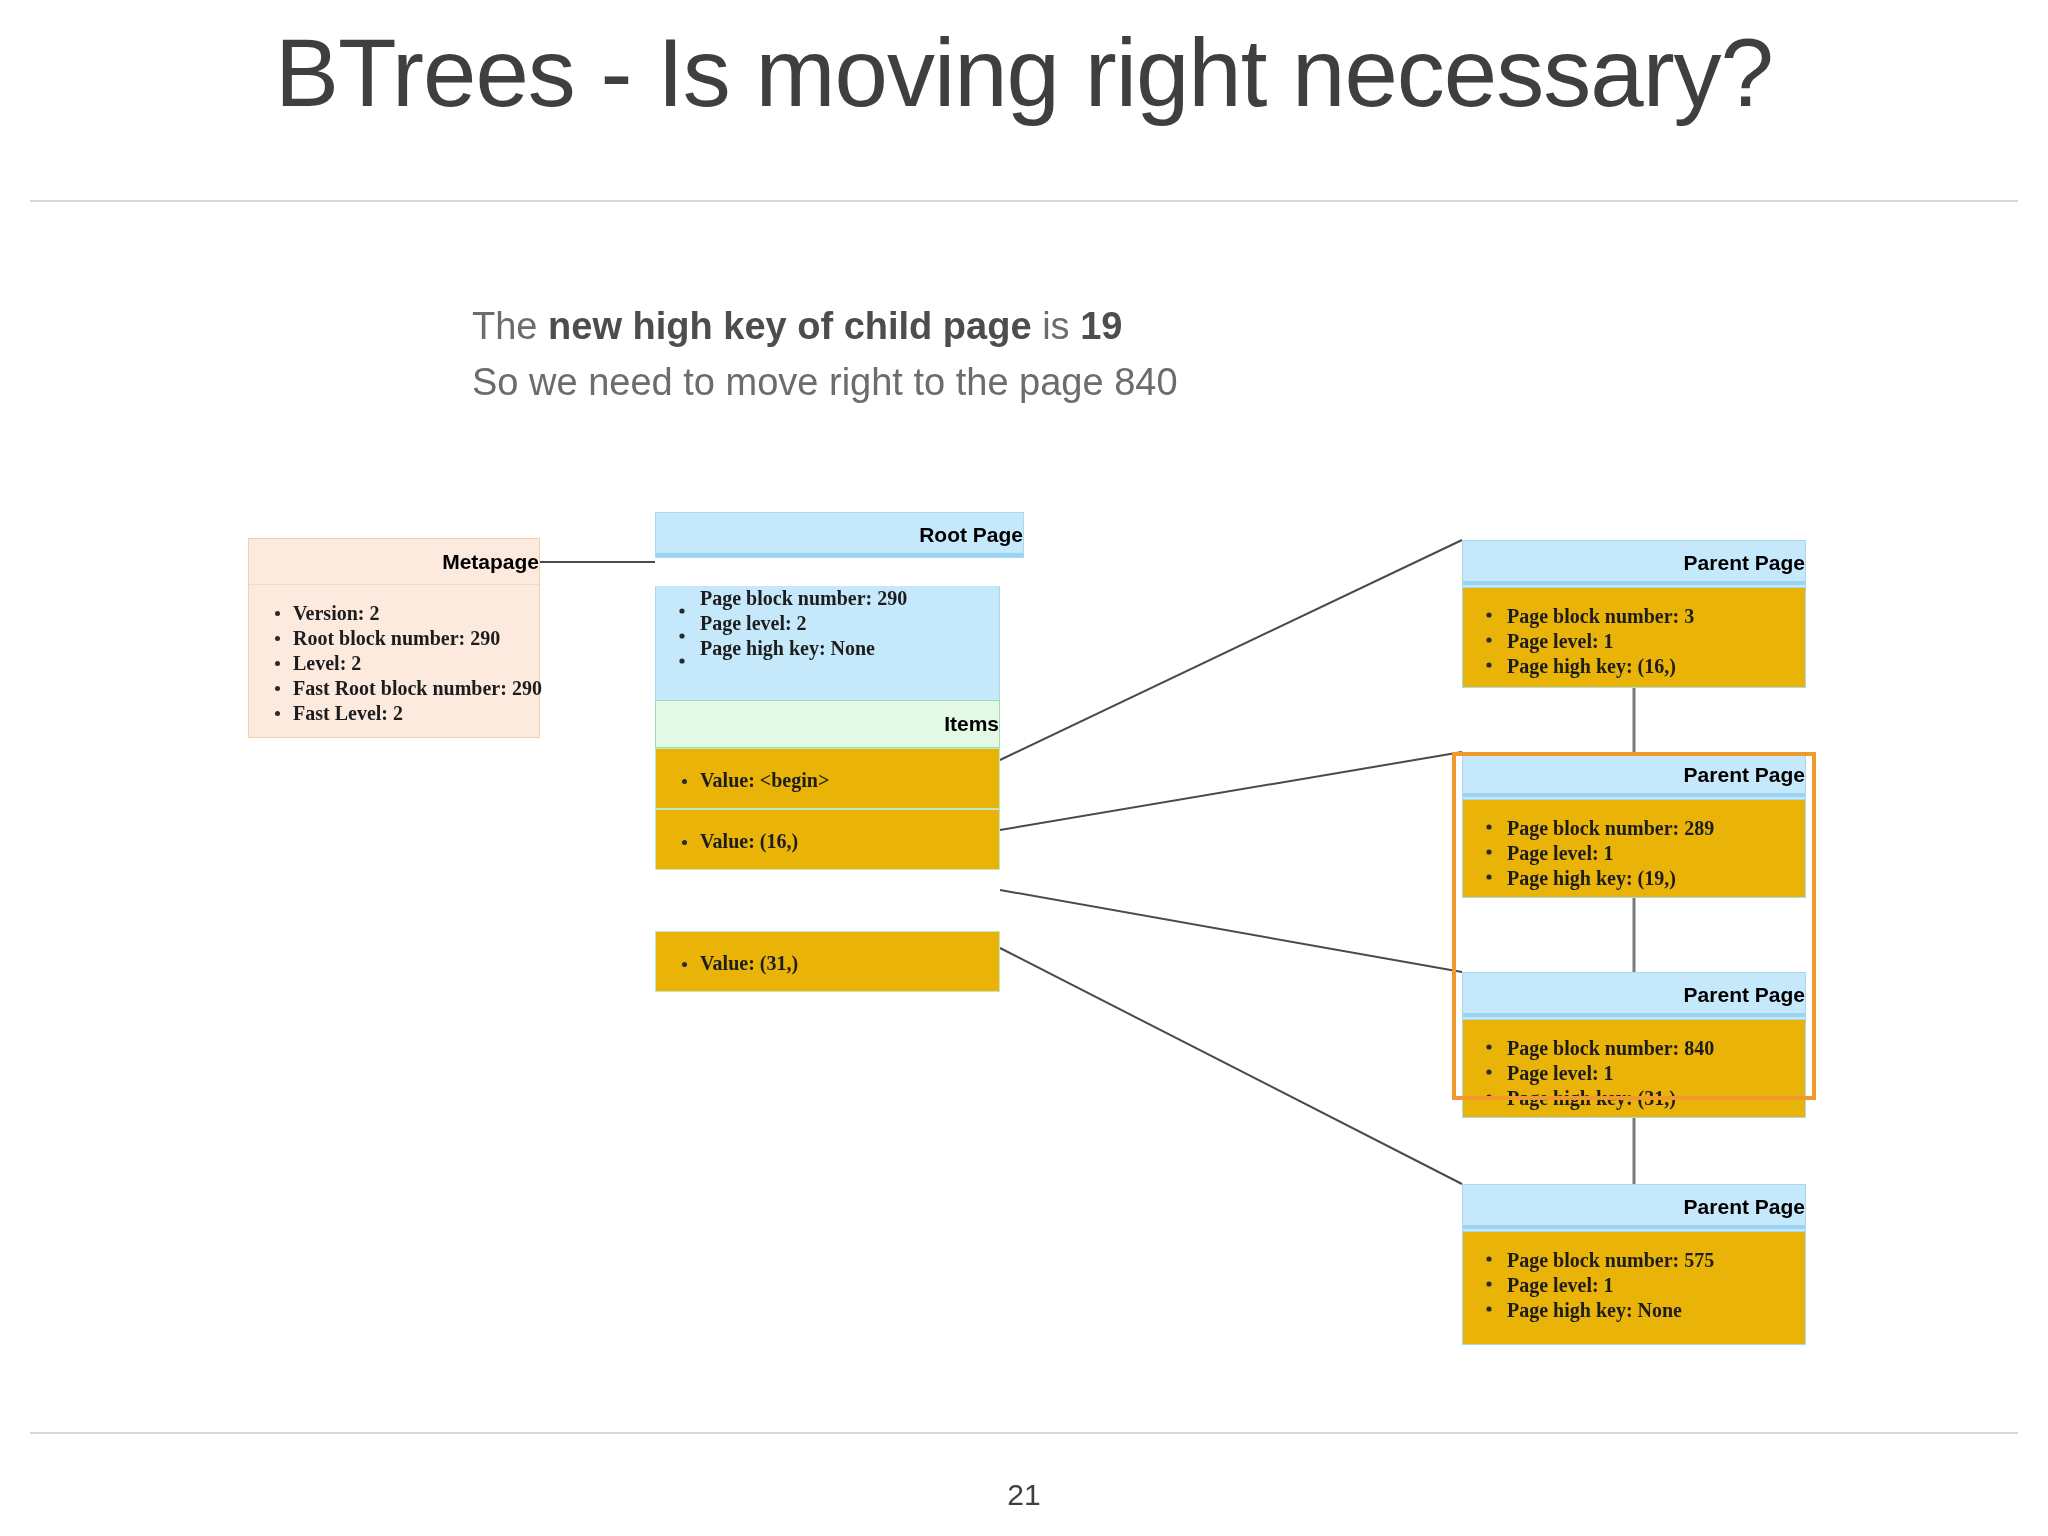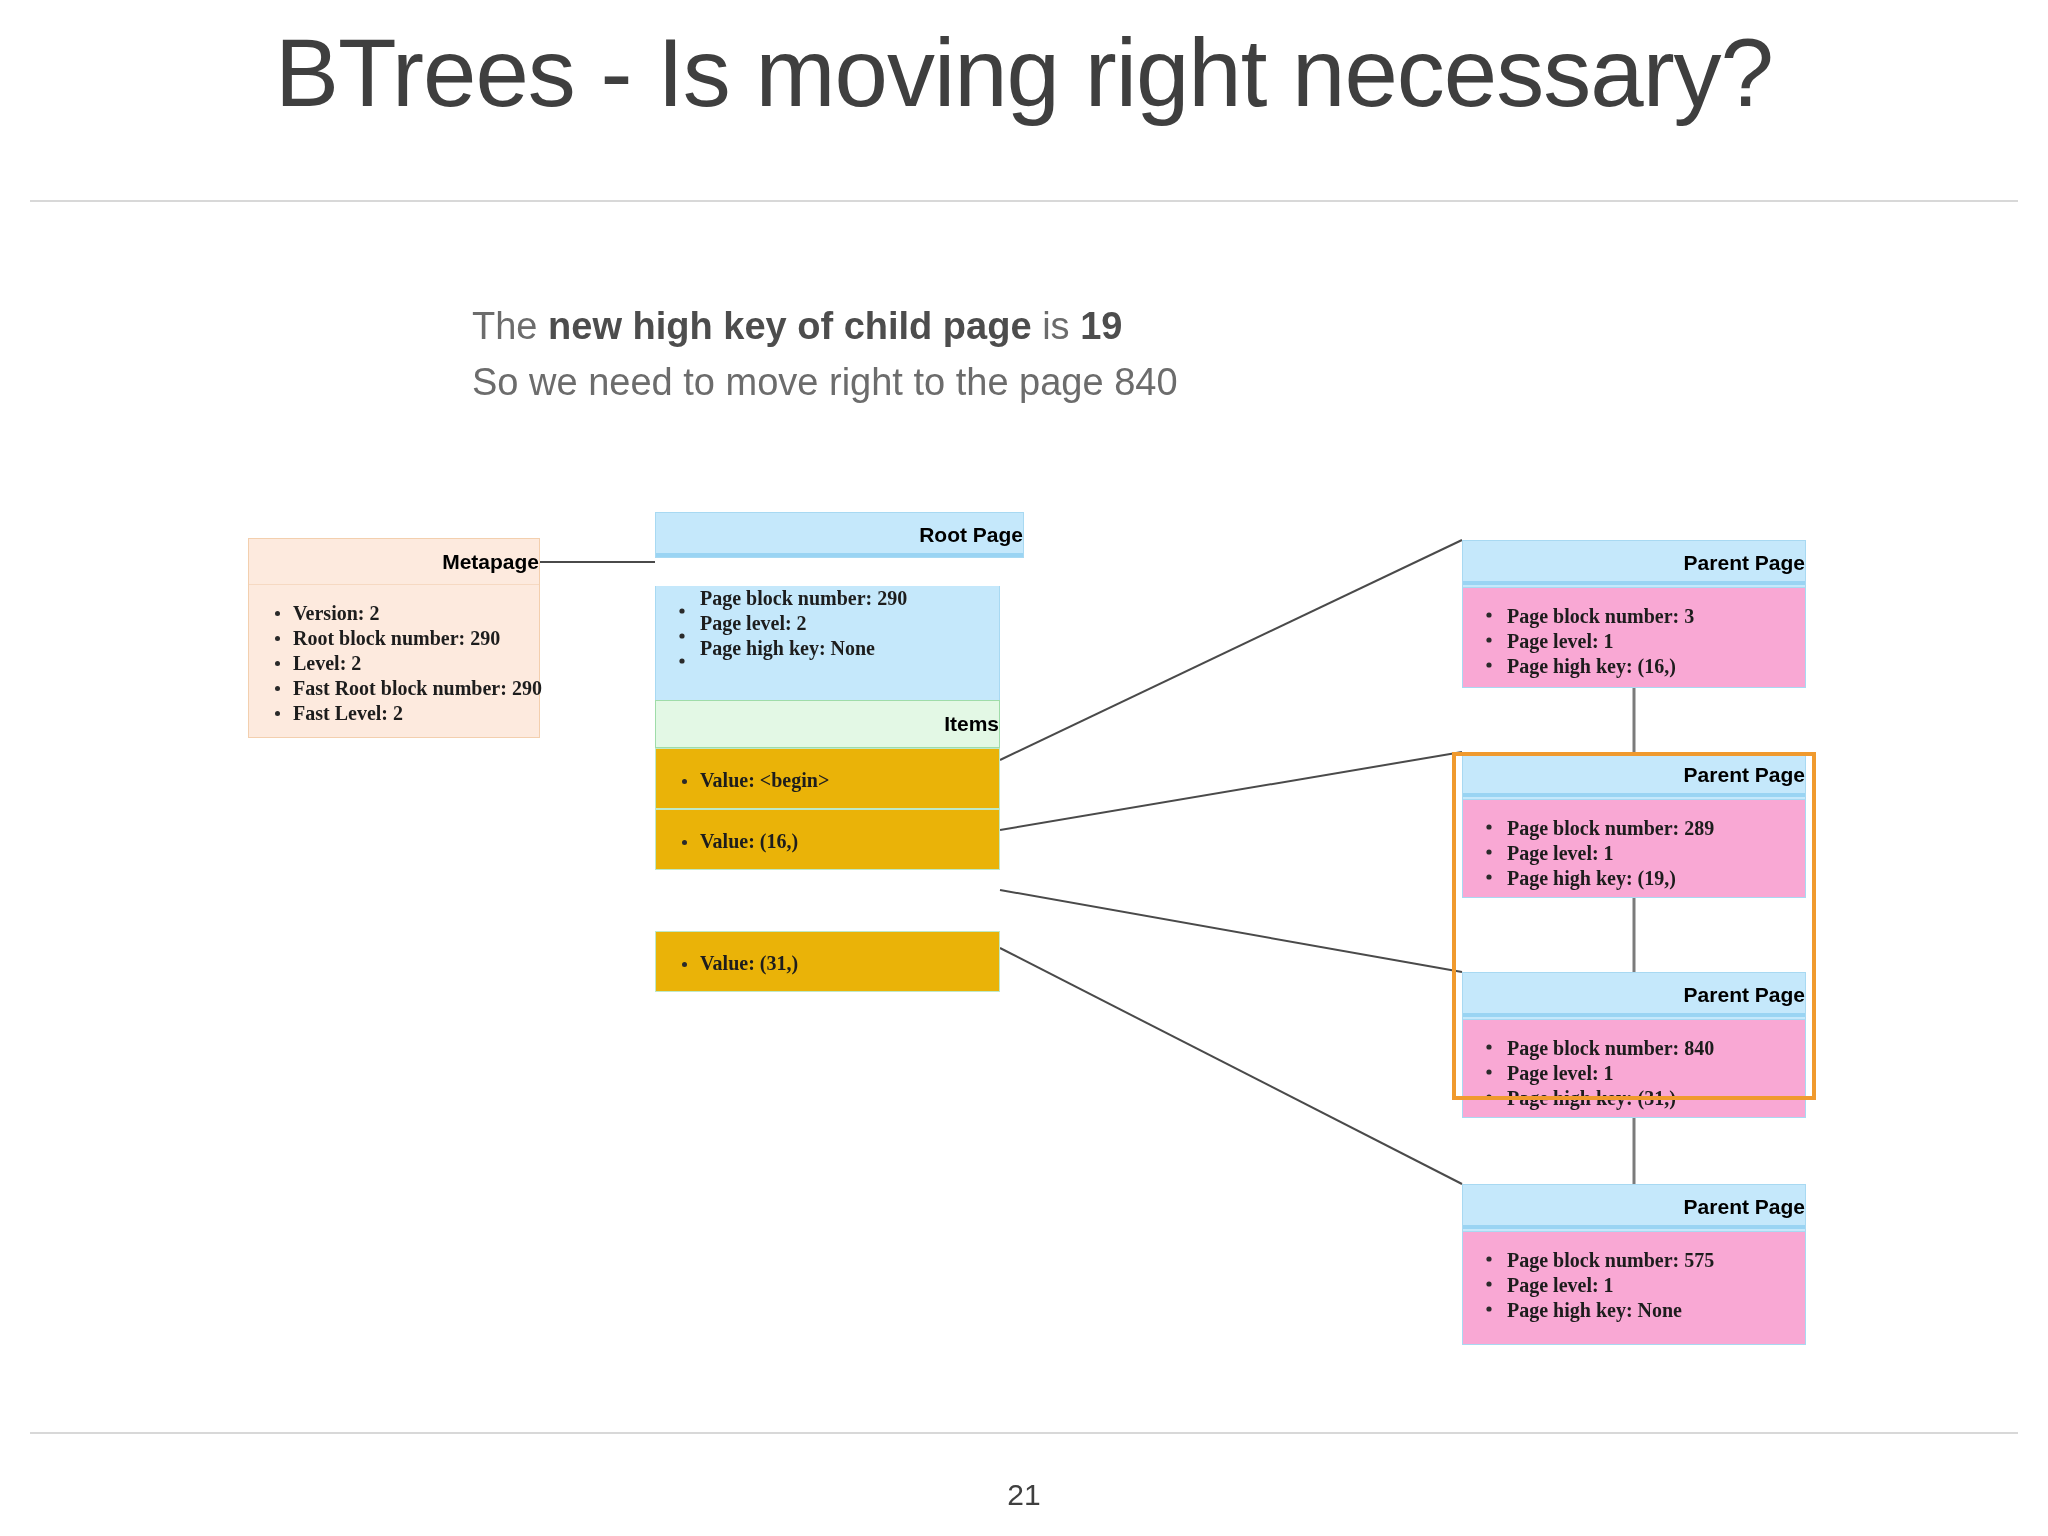--- a/index.html
+++ b/index.html
@@ -209,21 +209,21 @@
     width: 5px;
     height: 5px;
     border-radius: 50%;
     background: #2a2a2a;
   }
 
   
   .pp { left: 1462px; width: 344px; }
   .pp-head { height: 48px; }
   .pp-body {
-    background: #f9a8d4;
+    background: #eab308;
     border: 1px solid #a8d9f2;
     border-top: none;
     box-sizing: border-box;
     padding-top: 16px;
   }
 
   
   .highlight {
     position: absolute;
     left: 1452px;

